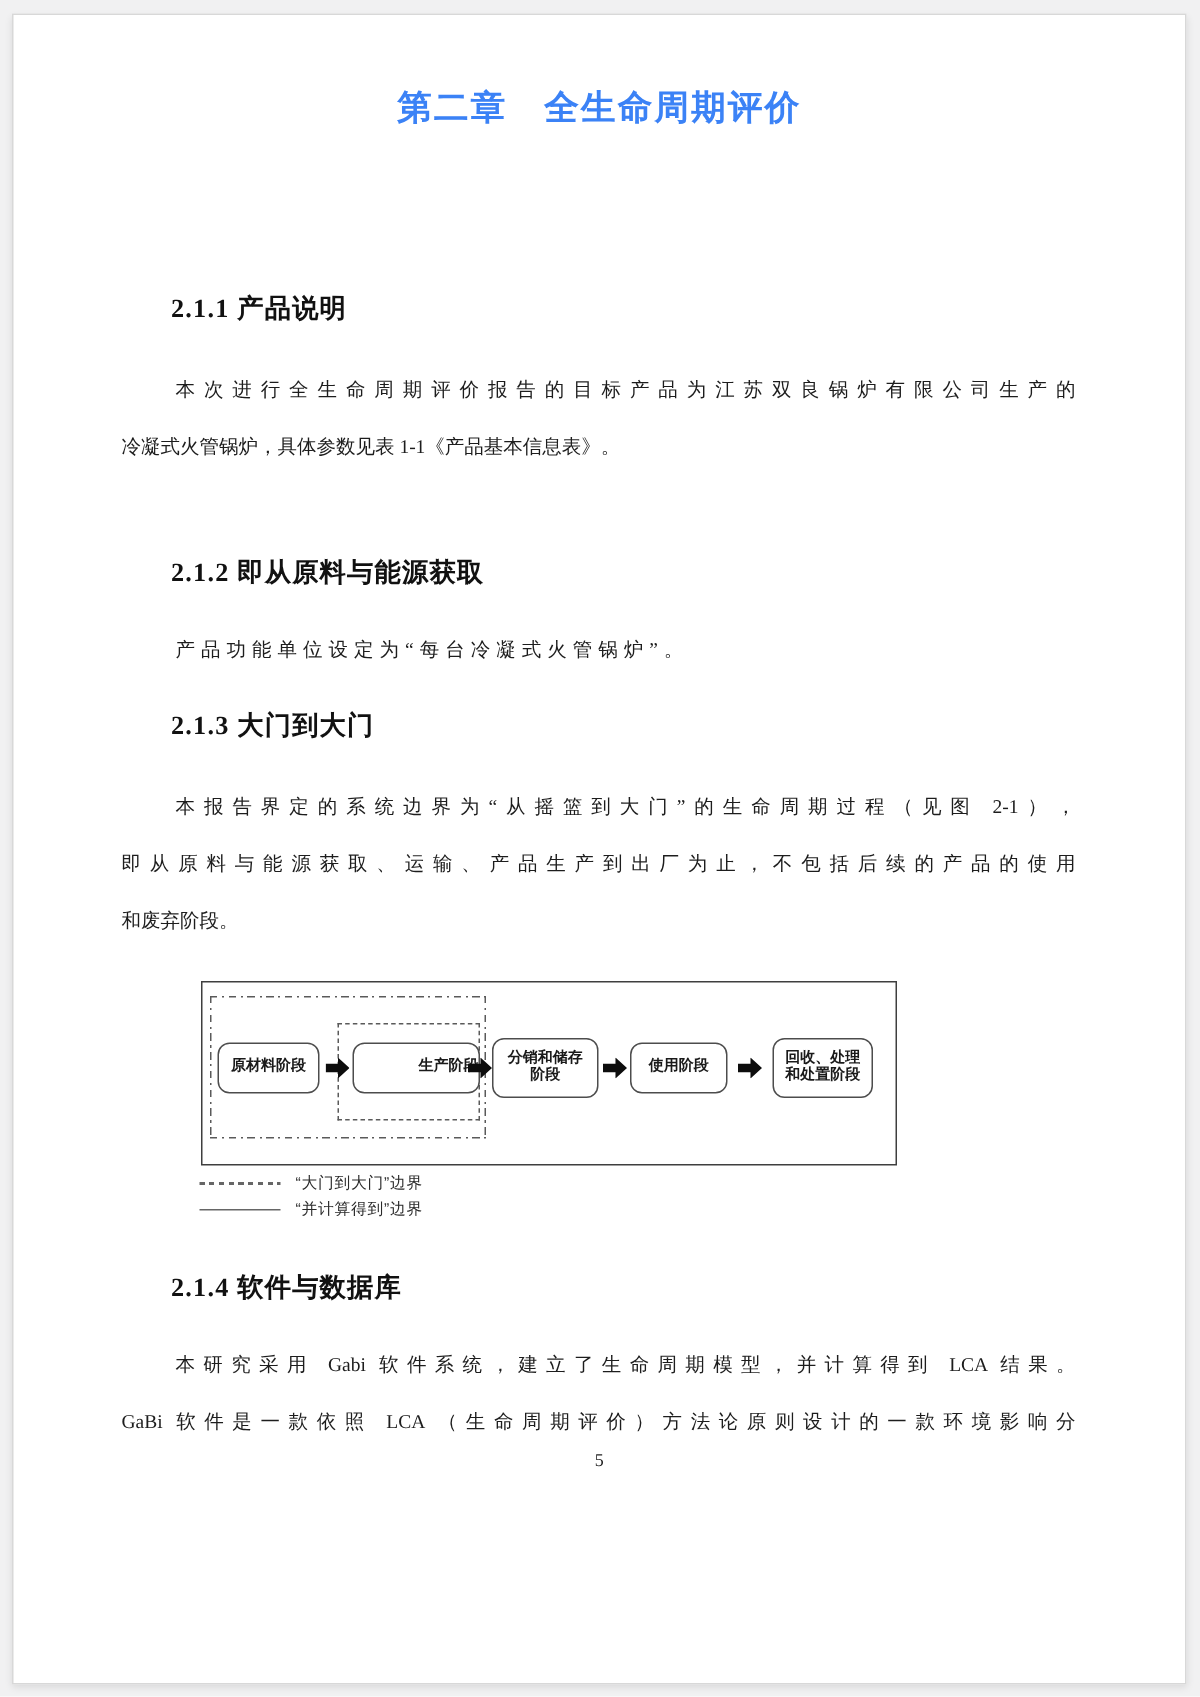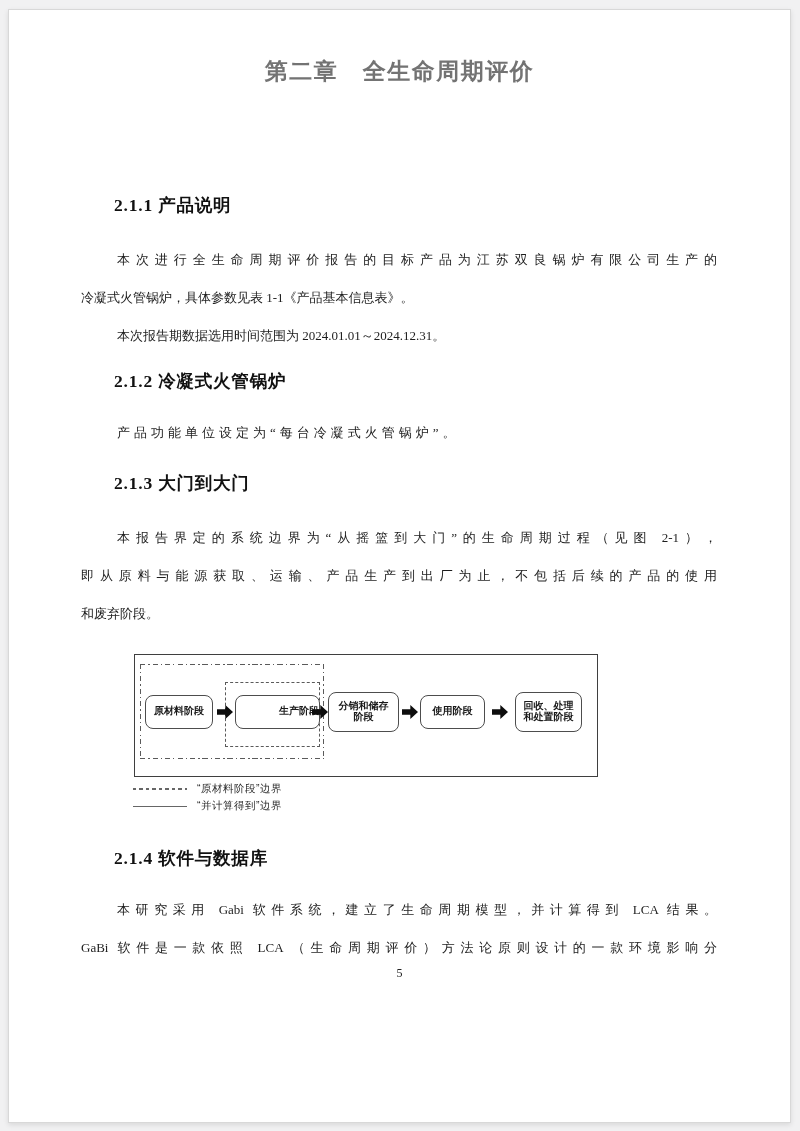--- a/index.html
+++ b/index.html
@@ -13,21 +13,21 @@
   .page {
     position:absolute; left:8px; top:9px; width:783px; height:1114px;
     background:#ffffff;
     border:1px solid #d8d8d8;
     box-shadow:0 2px 5px rgba(0,0,0,0.10);
   }
   .abs { position:absolute; }
   .chapter-title {
     top:46px; left:0; width:100%;
     text-align:center;
-    font-size:23px; font-weight:bold; color:#737373;
+    font-size:23px; font-weight:bold; color:#3b82f6;
     letter-spacing:1.5px;
   }
   .sec-heading {
     left:105px;
     font-size:17.5px; font-weight:bold; color:#111;
     letter-spacing:0.8px; line-height:24px; white-space:nowrap;
   }
   .h21  { top:121px; }
   .h211 { top:183px; }
   .h212 { top:359px; }
@@ -106,24 +106,23 @@
 <div class="page">
 
   <div class="abs chapter-title">第二章　全生命周期评价</div>
 
 
   <div class="abs sec-heading h211">2.1.1 产品说明</div>
 
   <div class="abs para pA">
     <div class="ln fill ind">本次进行全生命周期评价报告的目标产品为江苏双良锅炉有限公司生产的</div>
     <div class="ln">冷凝式火管锅炉，具体参数见表 1-1《产品基本信息表》。</div>
-    <div class="ln ind">本次报告期数据选用时间范围为 2024.01.01～2024.12.31。</div>
   </div>
 
-  <div class="abs sec-heading h212">2.1.2 冷凝式火管锅炉</div>
+  <div class="abs sec-heading h212">2.1.2 即从原料与能源获取</div>
 
   <div class="abs para pB">
     <div class="ln ind">产品功能单位设定为“每台冷凝式火管锅炉”。</div>
   </div>
 
   <div class="abs sec-heading h213">2.1.3 大门到大门</div>
 
   <div class="abs para pC">
     <div class="ln fill ind">本报告界定的系统边界为“从摇篮到大门”的生命周期过程（见图 2-1），</div>
     <div class="ln fill">即从原料与能源获取、运输、产品生产到出厂为止，不包括后续的产品的使用</div>
@@ -158,21 +157,21 @@
     <div class="abs arr a4"></div>
     <div class="abs stage-box b5">
       <span class="stage-label">回收、处理
 和处置阶段</span>
     </div>
   </div>
 
   <div class="abs legend">
     <div class="legend-row">
       <div class="leg-line leg-dashed"></div>
-      <span class="leg-label">“原材料阶段”边界</span>
+      <span class="leg-label">“大门到大门”边界</span>
     </div>
     <div class="legend-row">
       <div class="leg-line leg-solid"></div>
       <span class="leg-label">“并计算得到”边界</span>
     </div>
   </div>
 
   <div class="abs sec-heading h214">2.1.4 软件与数据库</div>
 
   <div class="abs para pD">

